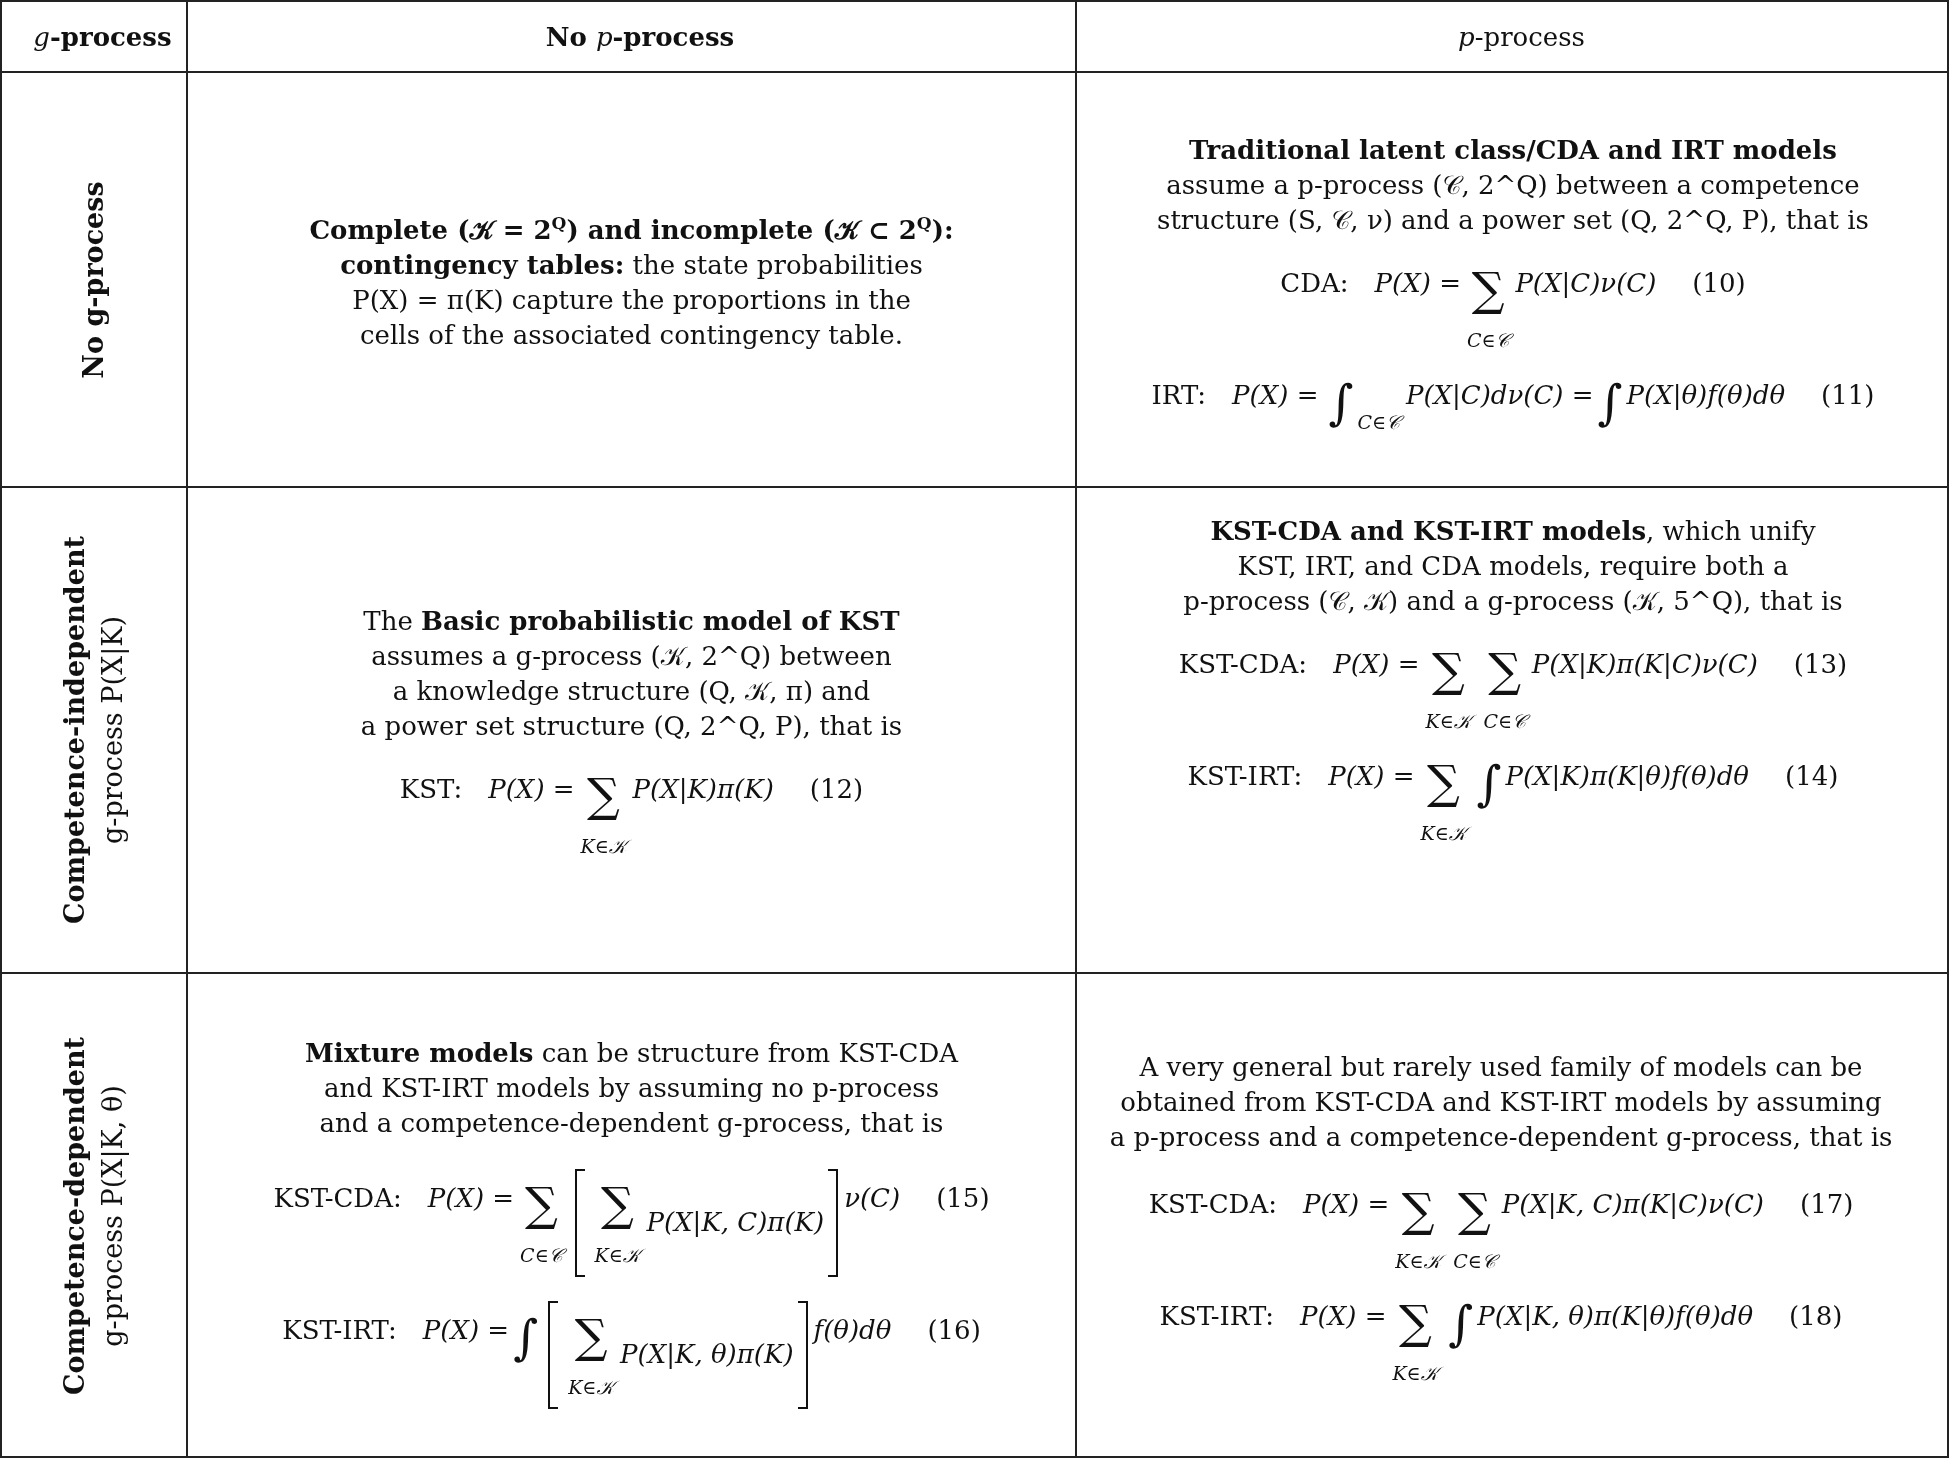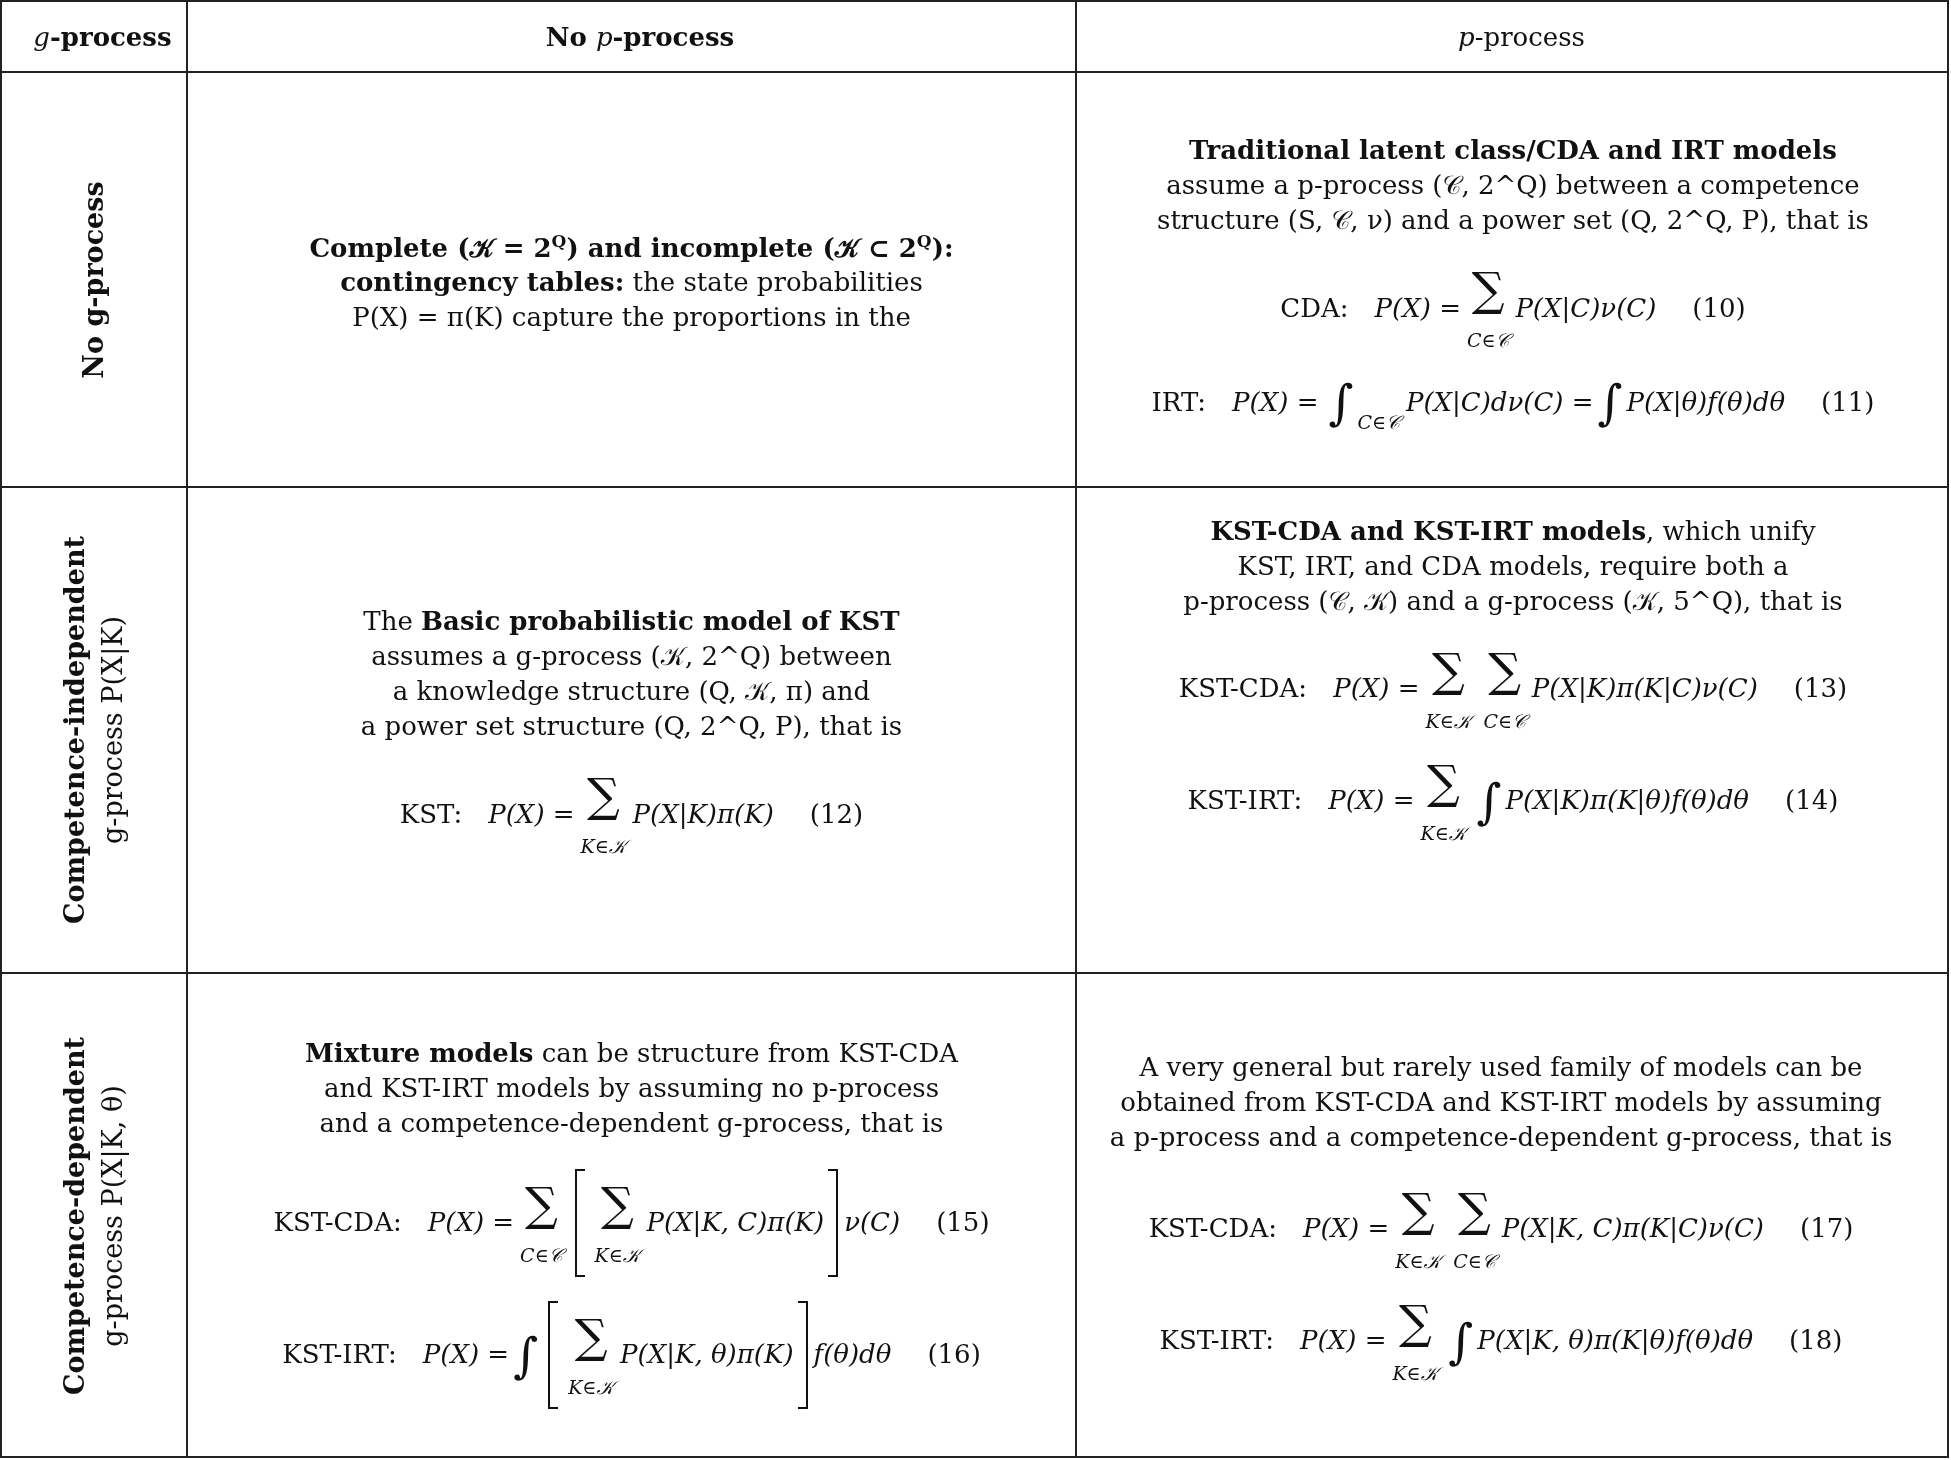--- a/index.html
+++ b/index.html
@@ -11,21 +11,21 @@
   .cell { position: absolute; display: flex; align-items: center; justify-content: center; text-align: center; box-sizing: border-box; }
   .hdr { font-size: 26px; padding-left: 17px; }
   .rowhdr { }
   .rot { transform: rotate(-90deg); white-space: nowrap; font-size: 27px; line-height: 38px; text-align: center; }
   .rot .l1 { font-weight: bold; display: block; }
   .rot .l2 { display: block; }
   .b { font-weight: bold; }
   .i { font-style: italic; }
   .content { font-size: 26px; line-height: 35px; }
   .para { display: block; }
-  .eq { display: flex; align-items: center; justify-content: center; font-size: 26px; margin-top: 28px; white-space: nowrap; }
+  .eq { display: flex; align-items: flex-start; justify-content: center; font-size: 26px; margin-top: 28px; white-space: nowrap; }
   .eq .lbl { margin-right: 26px; }
   .eq .num { margin-left: 36px; }
   .eq .body { font-style: italic; }
   .op { display: inline-flex; flex-direction: column; align-items: center; vertical-align: middle; margin: 0 6px; position: relative; }
   .op .sym { font-size: 46px; line-height: 46px; font-style: normal; }
   .op .sub { font-size: 19px; line-height: 20px; font-style: italic; margin-top: 18px; }
   .int { font-size: 48px; font-style: normal; line-height: 48px; margin: 0 4px; vertical-align: middle; }
   .bk { display: inline-flex; align-items: center; position: relative; padding: 0 14px; margin: 0 6px; }
   .bk .lb, .bk .rb { position: absolute; top: -12px; bottom: -12px; width: 8px; border-top: 2.5px solid #111; border-bottom: 2.5px solid #111; }
   .bk .lb { left: 0; border-left: 2.5px solid #111; }
@@ -68,20 +68,21 @@
         <span class="l1">Competence-dependent</span>
         <span class="l2">g-process P(X|K, θ)</span>
       </div>
   </div>
 
   <div class="cell content" style="left:186px;top:71px;width:887px;height:413px">
     <div>
       <span class="para b"><span>Complete (𝒦 = 2</span><sup style="font-size:17px">Q</sup><span>) and incomplete (𝒦 ⊂ 2</span><sup style="font-size:17px">Q</sup><span>):</span></span>
       <span class="para"><span class="b">contingency tables:</span><span> the state probabilities</span></span>
       <span class="para">P(X) = π(K) capture the proportions in the</span>
+      <span class="para">cells of the associated contingency table.</span>
     </div>
   </div>
 
   <div class="cell content" style="left:1075px;top:71px;width:872px;height:413px">
     <div>
       <span class="para b">Traditional latent class/CDA and IRT models</span>
       <span class="para">assume a p-process (𝒞, 2^Q) between a competence</span>
       <span class="para">structure (S, 𝒞, ν) and a power set (Q, 2^Q, P), that is</span>
       <div class="eq">
         <span class="lbl">CDA:</span>

